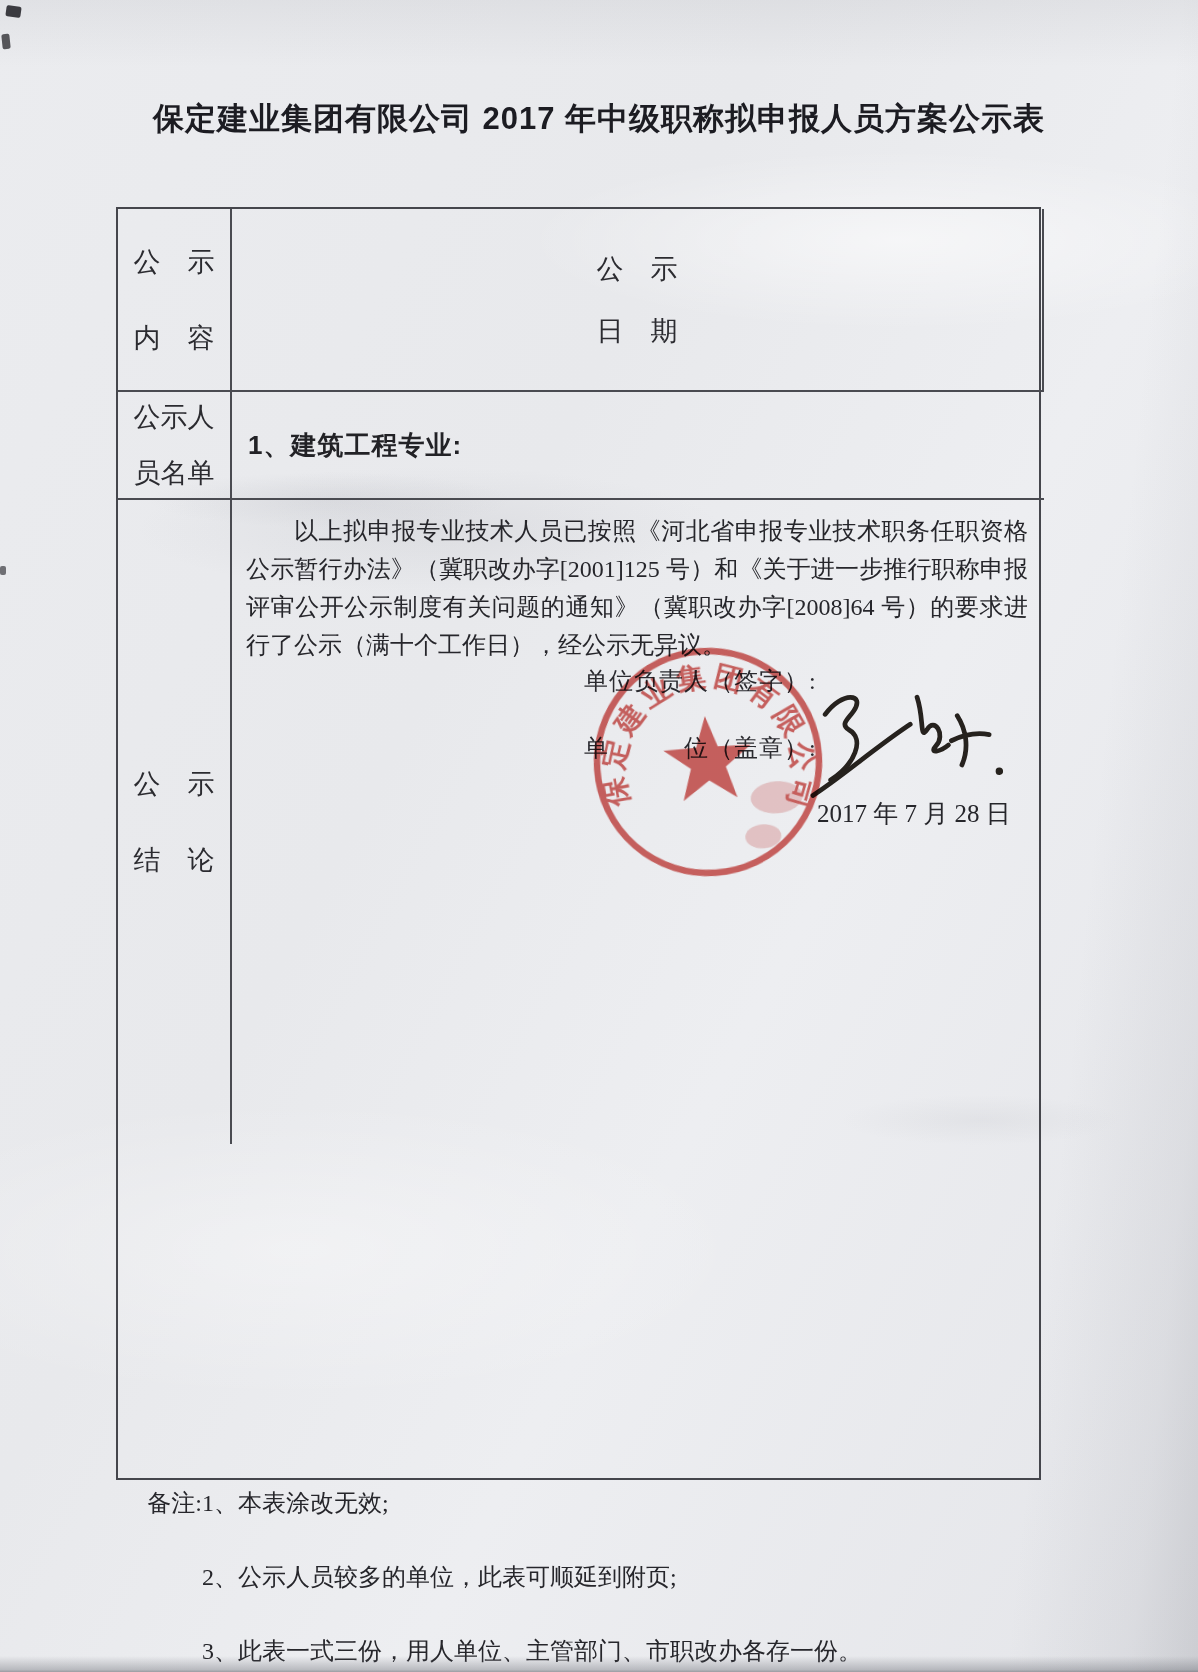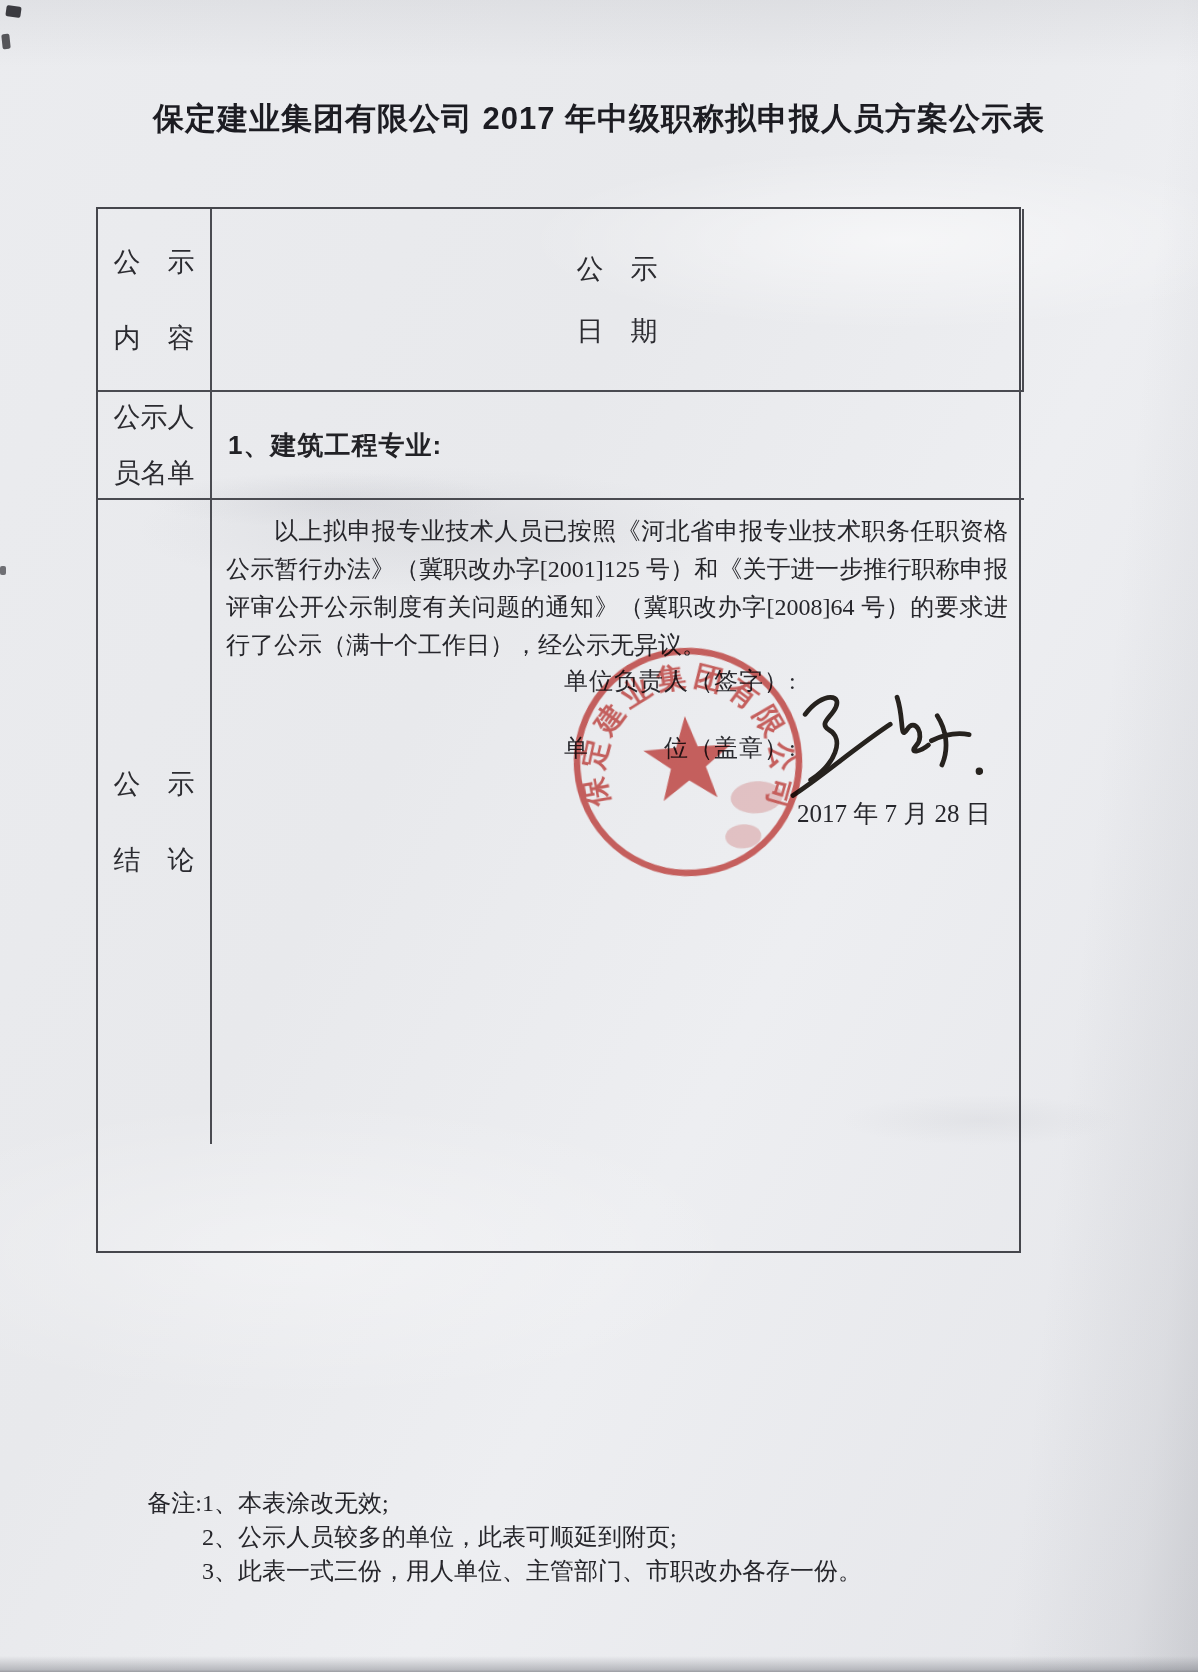--- a/index.html
+++ b/index.html
@@ -37,22 +37,22 @@
 
   .doc-title {
     position:absolute; left:0; top:98px; width:100%;
     text-align:center;
     font-family:"Liberation Sans","DejaVu Sans",sans-serif;
     font-weight:bold; font-size:31px; letter-spacing:1px; color:#1c1c22;
   }
 
   
   .notice-table {
-    position:absolute; left:96px; top:207px;
-    width:925px; height:1046px;
+    position:absolute; left:116px; top:207px;
+    width:925px; height:1273px;
     border:2px solid #45464c;
     display:grid;
     grid-template-columns:114px 1fr;
     grid-template-rows:183px 108px 644px 1fr;
   }
   .cell { border-color:#4a4b51; }
   .label-cell {
     border-right:2px solid #4a4b51;
     display:flex; flex-direction:column; align-items:center; justify-content:center;
     font-size:27px; color:#2b2b30;
@@ -104,21 +104,21 @@
   .sig-stroke { fill:none; stroke:#29241f; stroke-width:4.6; stroke-linecap:round; stroke-linejoin:round; }
   .sig-dot { fill:#29241f; }
 
   
   .notes {
     position:absolute; left:126px; top:1486px;
     display:flex; align-items:flex-start;
     font-size:24px; line-height:34px; color:#26262b;
   }
   .notes-label { width:76px; flex:0 0 auto;text-align:right; }
-  .notes-items { display:flex; flex-direction:column; }
+  .notes-items { display:flex; flex-direction:column;gap:40px; }
 </style>
 </head>
 <body>
 
 <div class="page">
 
   <div class="crease-overlay"></div>
   <div class="speck speck-a"></div>
   <div class="speck speck-b"></div>
   <div class="speck speck-c"></div>

